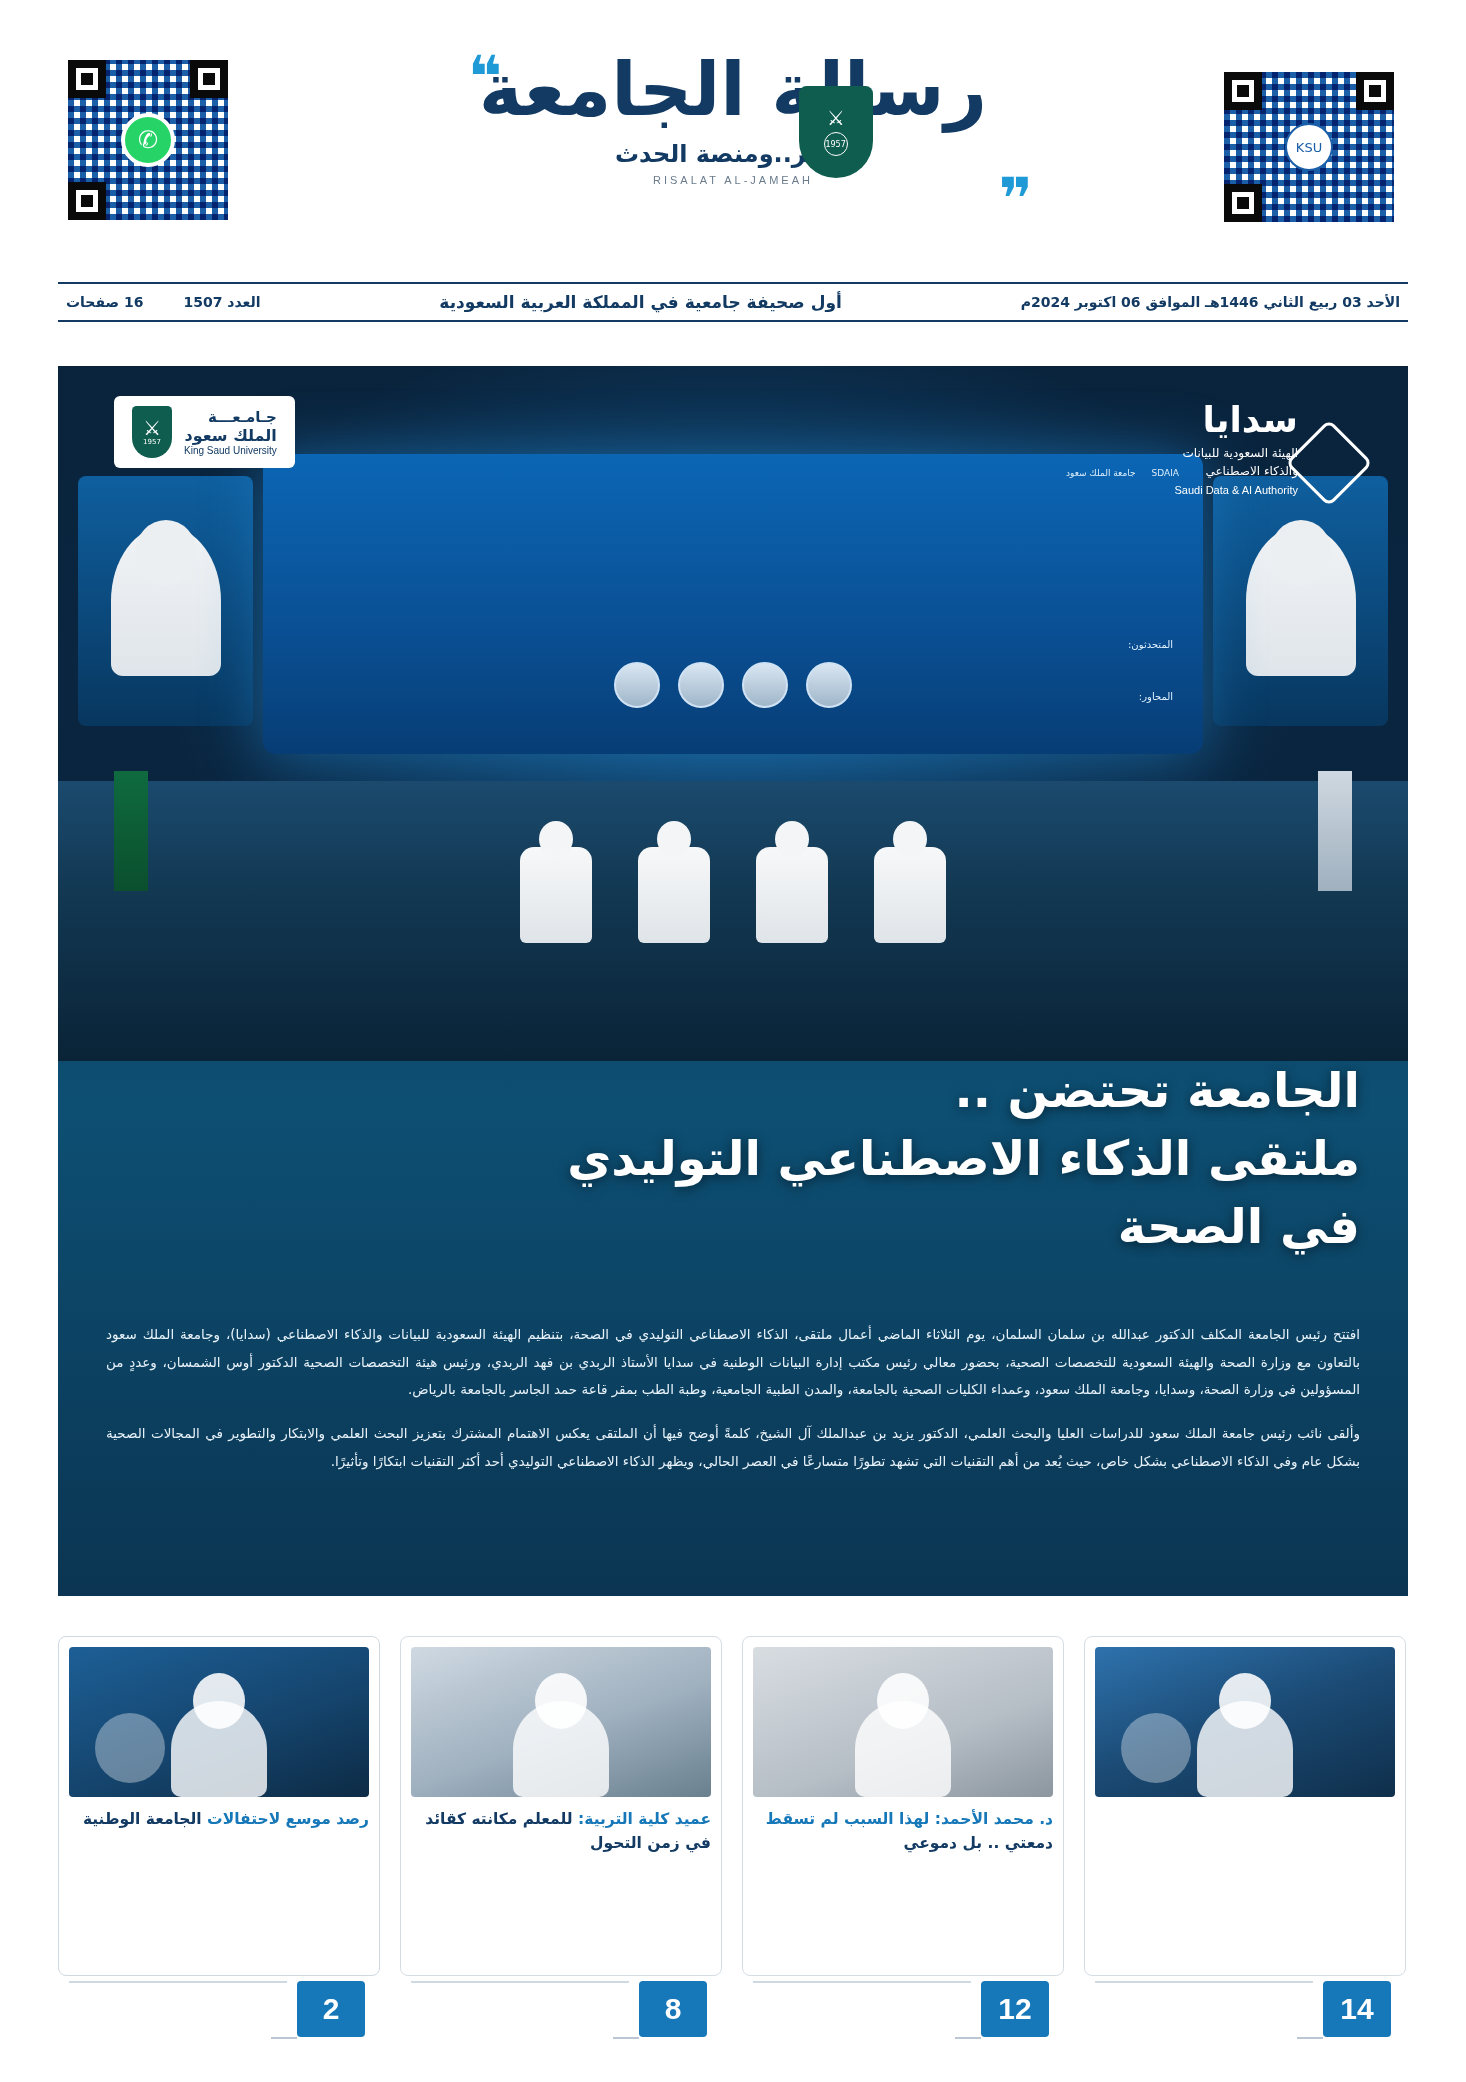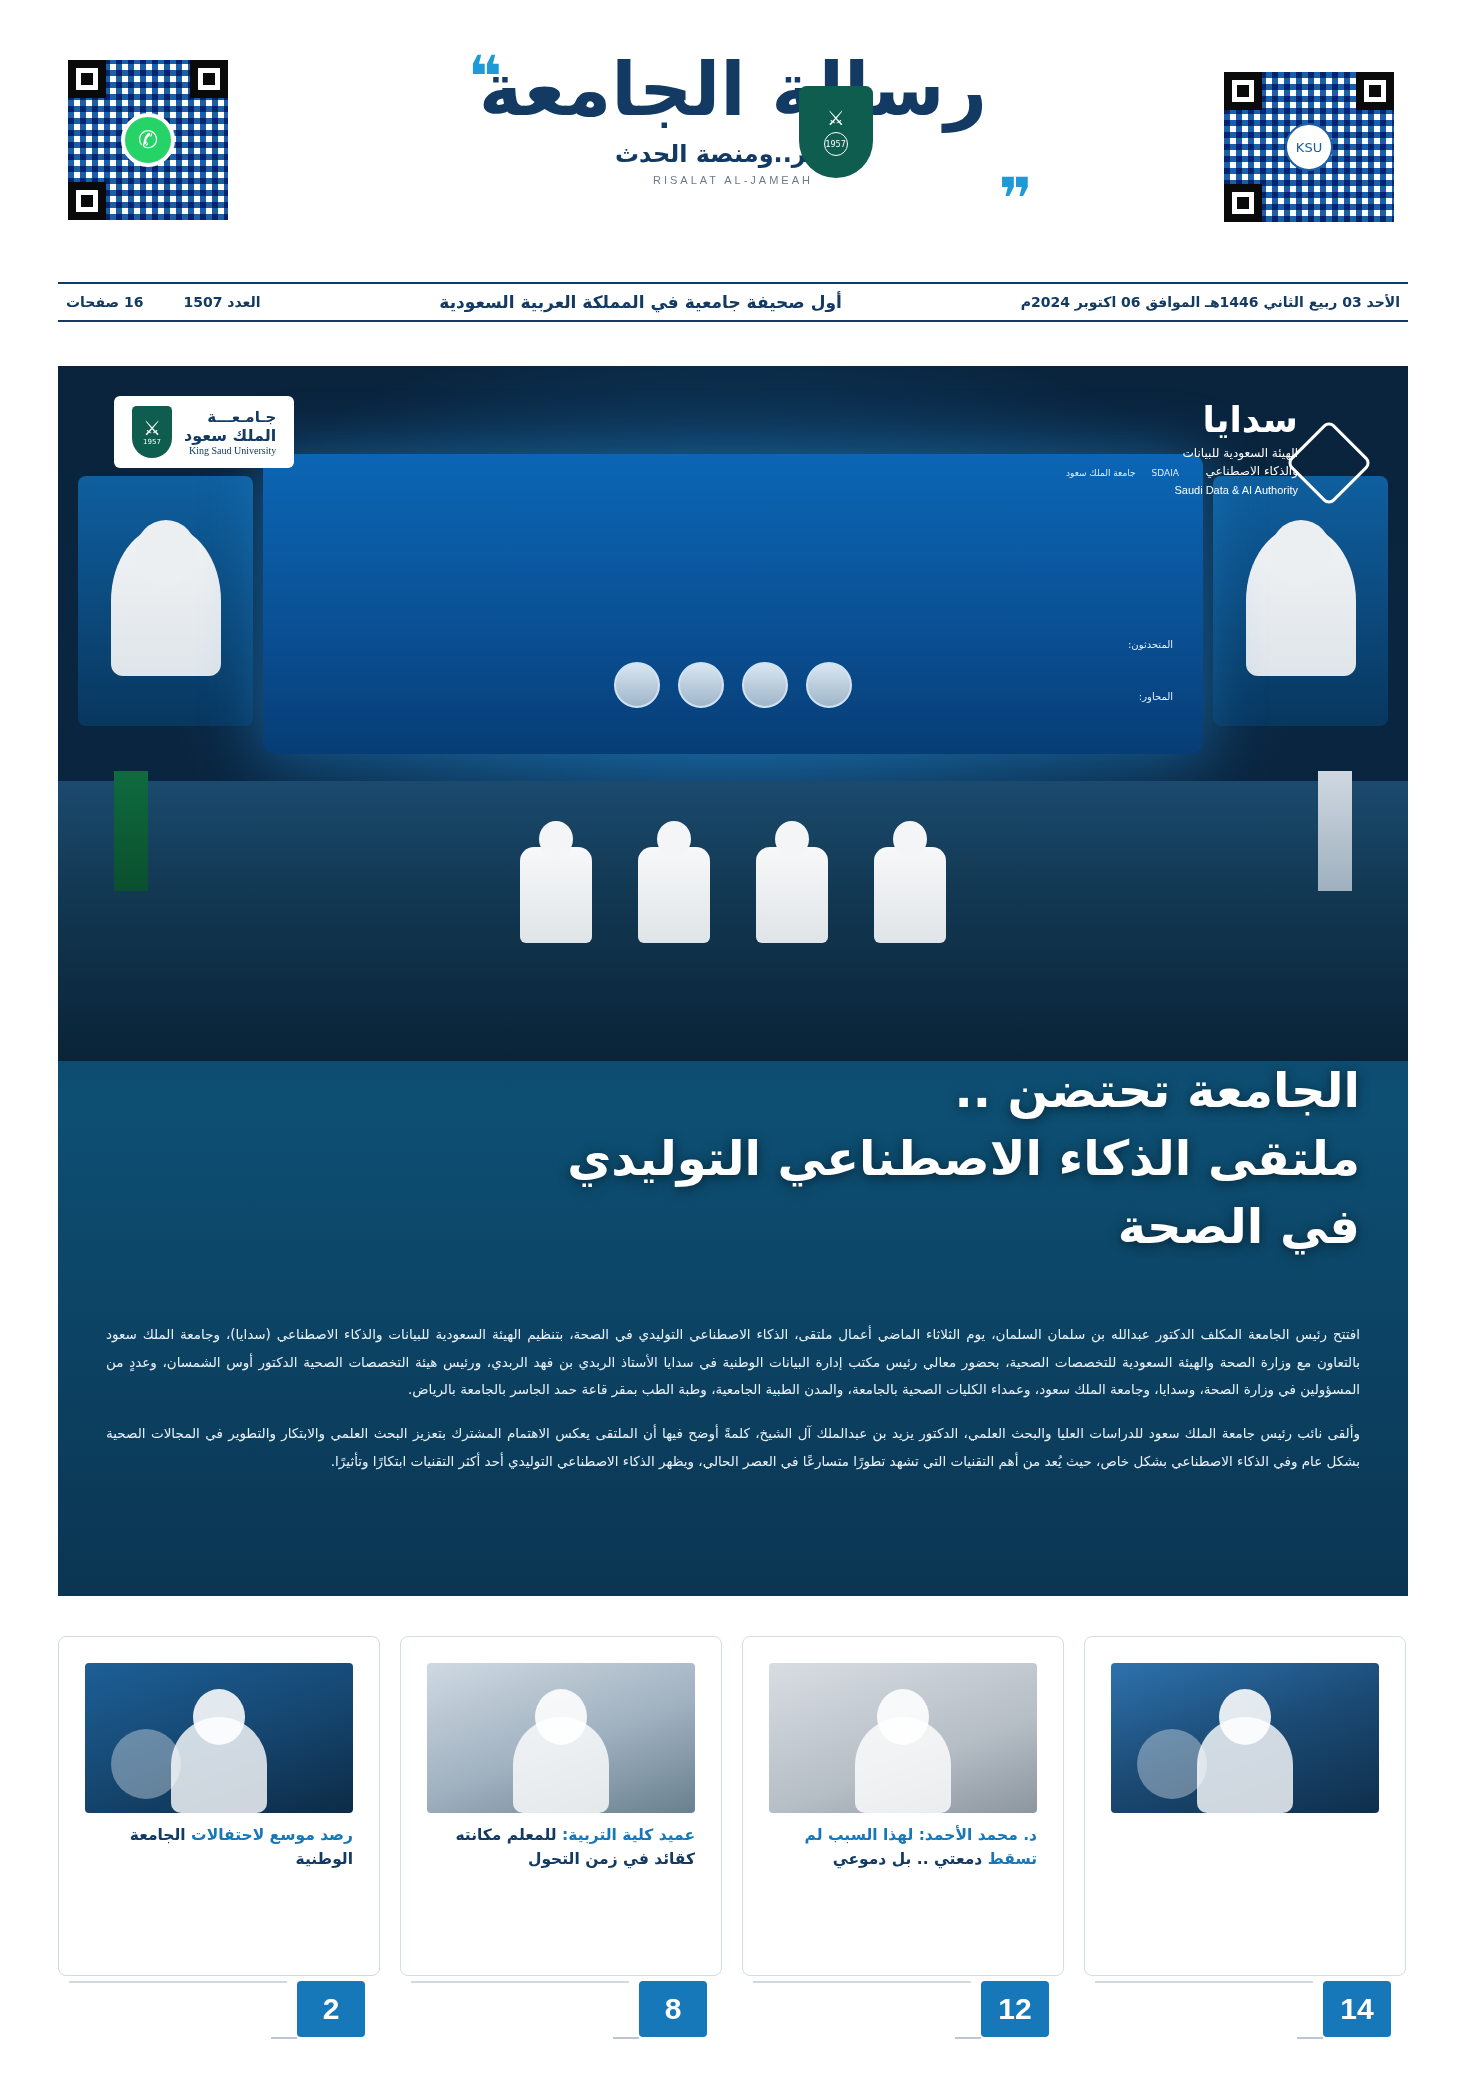--- a/index.html
+++ b/index.html
@@ -204,21 +204,21 @@
     border-radius:8px;
   }
   .ksu-box{
     position:absolute;top:30px;left:56px;
     background:#fff;border-radius:6px;padding:10px 18px;
     display:flex;align-items:center;gap:12px;
   }
   .ksu-box .txt{text-align:right;color:#123a63;}
   .ksu-box .ar1{font-size:15px;font-weight:bold;letter-spacing:4px;}
   .ksu-box .ar2{font-size:16px;font-weight:bold;}
-  .ksu-box .en{font-size:10px;font-family:Liberation Serif, serif;color:#123a63;}
+  .ksu-box .en{font-size:10px;font-family:Liberation Sans, sans-serif;color:#123a63;}
   .ksu-box .seal{
     width:40px;height:52px;background:#0f5d4f;border-radius:5px 5px 22px 22px;
     display:flex;flex-direction:column;align-items:center;justify-content:center;color:#fff;font-size:7px;
   }
 
   .hero-headline{
     position:absolute;right:48px;left:48px;top:690px;
     text-align:right;color:#ffffff;
     font-size:48px;font-weight:bold;line-height:1.42;
     text-shadow:0 2px 12px rgba(0,0,0,.5);
@@ -232,21 +232,21 @@
   
   .cards{
     position:absolute;top:1636px;left:58px;width:1350px;height:340px;
     display:flex;flex-direction:row-reverse;gap:20px;
   }
   .card{
     width:322px;position:relative;
     background:#ffffff;
     border:1px solid #d5dde4;
     border-radius:8px;
-    padding:26px;box-sizing:border-box;
+    padding:10px;box-sizing:border-box;
   }
   .card .thumb{
     width:100%;height:150px;border-radius:4px;overflow:hidden;position:relative;
   }
   .t1{background:linear-gradient(160deg,#2e72ad 0%,#1b4a74 50%,#0f2f4b 100%);}
   .t2{background:linear-gradient(160deg,#d8dde2 0%,#b6bec6 60%,#8c969f 100%);}
   .t3{background:linear-gradient(160deg,#cfd9e2 0%,#9fb0bf 55%,#69808f 100%);}
   .t4{background:linear-gradient(160deg,#1d5f96 0%,#15456e 55%,#0d2b45 100%);}
   .thumb .silhouette{
     position:absolute;left:50%;bottom:0;transform:translateX(-50%);

